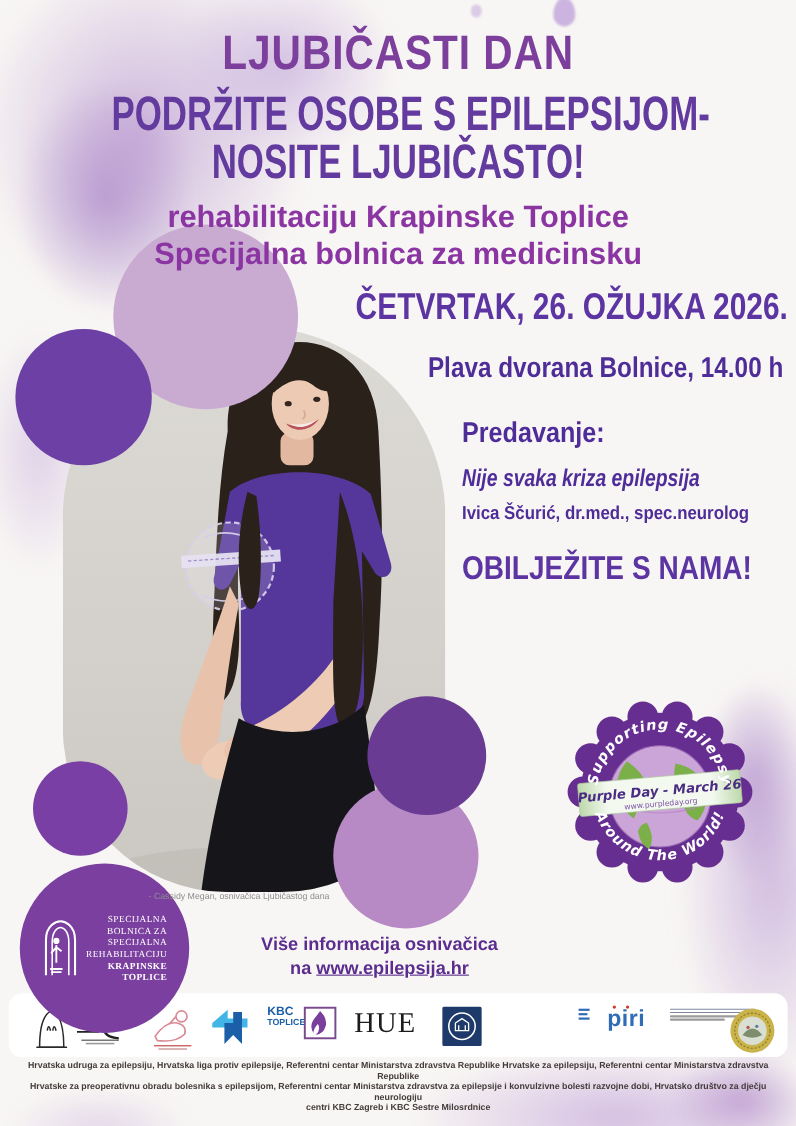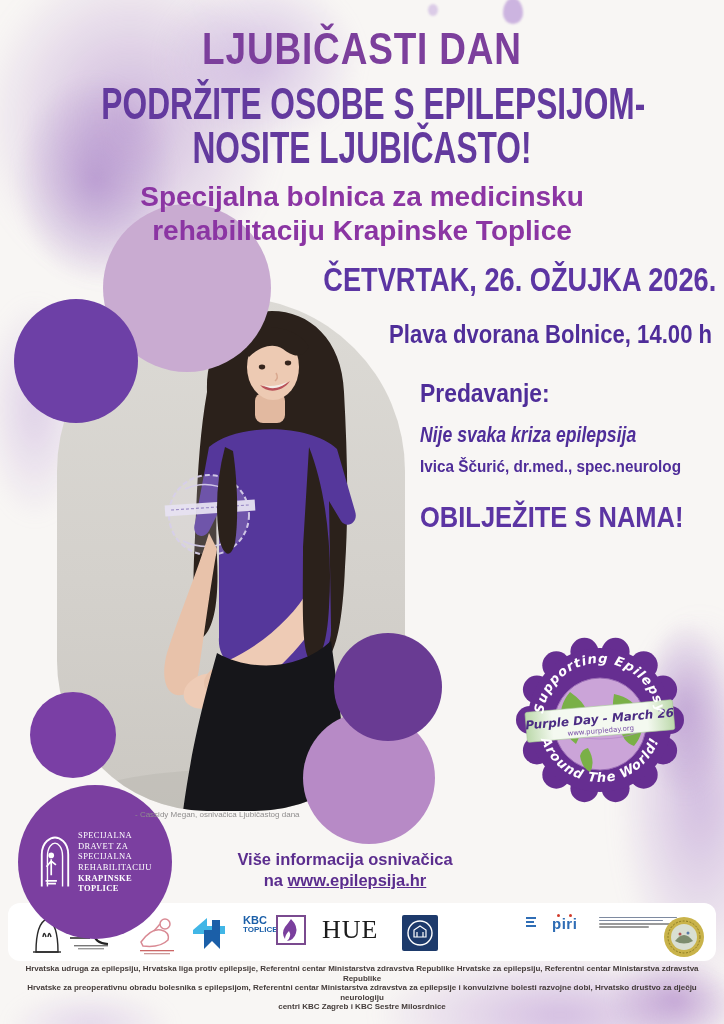--- a/index.html
+++ b/index.html
@@ -26,35 +26,35 @@
   #lecture-title{left:420px;top:422px;font-size:22px;font-style:italic;color:#4f2d99;
         transform:scaleX(.8);transform-origin:0 50%;}
   #speaker{left:420px;top:457px;font-size:17px;color:#4f2d99;transform:scaleX(.9);transform-origin:0 50%;}
   #cta{left:420px;top:500px;font-size:30px;color:#5c35a3;transform:scaleX(.85);transform-origin:0 50%;}
   #caption{left:135px;top:810px;font-size:8px;font-weight:normal;color:#8f8d8d;z-index:6;}
   #more-info{left:225px;top:849px;width:240px;text-align:center;font-size:16.5px;line-height:1.25;
         color:#5b2d8e;z-index:6;}
   #more-info a{color:#5b2d8e;text-decoration:underline;}
   
   #hospital-badge{left:18px;top:785px;width:154px;height:154px;background:#7b3fa0;z-index:5;
-        display:flex;align-items:center;justify-content:center;gap:6px;}
+        display:flex;align-items:center;justify-content:center;gap:6px;text-align:right;}
   #hospital-text{width:74px;color:#fff;font-family:"Liberation Serif",serif;font-size:8.5px;
         line-height:1.25;letter-spacing:.4px;}
   #hospital-text .b{font-weight:bold;}
   
   #strip{position:absolute;left:8px;top:903px;width:708px;height:58px;background:#ffffff;
         border-radius:12px;z-index:4;}
   .logo{position:absolute;top:12px;height:58px;display:flex;align-items:flex-start;gap:16px;}
   .kbc-txt{color:#1b5fa8;font-weight:bold;line-height:1;}
   .hue-txt{font-family:"Liberation Serif",serif;font-size:26px;color:#1c1c1c;letter-spacing:1px;}
   .dravet-txt{font-family:"Liberation Serif",serif;color:#52616e;line-height:1.05;letter-spacing:1.2px;}
   .checker{display:grid;grid-template-columns:repeat(8,4px);grid-auto-rows:4px;margin-top:2px;}
   .checker i{display:block;}
   .epiri-bars i{display:block;height:2.5px;background:#2f6db5;margin:1.5px 0;}
-  .epiri-txt{color:#2f6db5;font-weight:bold;font-size:15px;position:relative;letter-spacing:.5px;}
+  .epiri-txt{color:#2f6db5;font-weight:bold;font-size:21px;position:relative;letter-spacing:.5px;}
   .epiri-txt u{position:absolute;width:3px;height:3px;background:#d03a2a;border-radius:50%;top:-1px;}
   .tinylines i{display:block;height:1.6px;background:#9a9a9a;margin:1.6px 0;border-radius:1px;}
   #fine-print{position:absolute;left:8px;top:964px;width:708px;text-align:center;z-index:6;
         font-size:8px;font-weight:bold;color:#443c3a;line-height:1.2;}
   svg text{font-family:"DejaVu Sans",sans-serif;}
 </style>
 </head>
 <body>
 
 <div id="page">
@@ -121,22 +121,22 @@
   <div class="circle" style="left:303px;top:712px;width:132px;height:132px;background:#b78ac6;z-index:3;"></div>
   <div class="circle" style="left:334px;top:633px;width:108px;height:108px;background:#693b93;z-index:4;"></div>
   <div class="circle" style="left:30px;top:692px;width:86px;height:86px;background:#7a3fa5;z-index:4;"></div>
 
   <div class="t" id="title">LJUBIČASTI DAN</div>
   <div class="t" id="headline">
     <div>PODRŽITE OSOBE S EPILEPSIJOM-</div>
     <div>NOSITE LJUBIČASTO!</div>
   </div>
   <div class="t" id="subtitle">
+    <div>rehabilitaciju Krapinske Toplice</div>
     <div>Specijalna bolnica za medicinsku</div>
-    <div>rehabilitaciju Krapinske Toplice</div>
   </div>
   <div class="t" id="date">ČETVRTAK, 26. OŽUJKA 2026.</div>
   <div class="t" id="venue">Plava dvorana Bolnice, 14.00 h</div>
   <div class="t" id="lecture-label">Predavanje:</div>
   <div class="t" id="lecture-title">Nije svaka kriza epilepsija</div>
   <div class="t" id="speaker">Ivica Ščurić, dr.med., spec.neurolog</div>
   <div class="t" id="cta">OBILJEŽITE S NAMA!</div>
   <div class="t" id="caption">- Cassidy Megan, osnivačica Ljubičastog dana</div>
 
   <div class="t" id="more-info">
@@ -200,21 +200,21 @@
     <svg width="34" height="58" viewBox="0 0 36 60">
       <g stroke="#ffffff" fill="none" stroke-width="2">
         <path d="M4,56 L4,22 C4,8 14,4 18,4 C22,4 32,8 32,22 L32,56"></path>
         <path d="M10,56 L10,24 C10,14 15,10 18,10 C21,10 26,14 26,24 L26,56" stroke-width="1.5"></path>
       </g>
       <circle cx="14" cy="23" r="3" fill="#ffffff"></circle>
       <path d="M14,27 L14,44 M14,29 L9,35 M14,29 L19,33 M8,50 L20,50 M9,53 L19,53" stroke="#ffffff" stroke-width="1.8" fill="none"></path>
     </svg>
     <div id="hospital-text">
       <div>SPECIJALNA</div>
-      <div>DRAVET ZA</div>
+      <div>BOLNICA ZA</div>
       <div>SPECIJALNA</div>
       <div>REHABILITACIJU</div>
       <div class="b">KRAPINSKE</div>
       <div class="b">TOPLICE</div>
     </div>
   </div>
 
   <div id="strip">
     <div class="logo" style="left:24px;">
       <svg width="30" height="40" viewBox="0 0 30 40">

